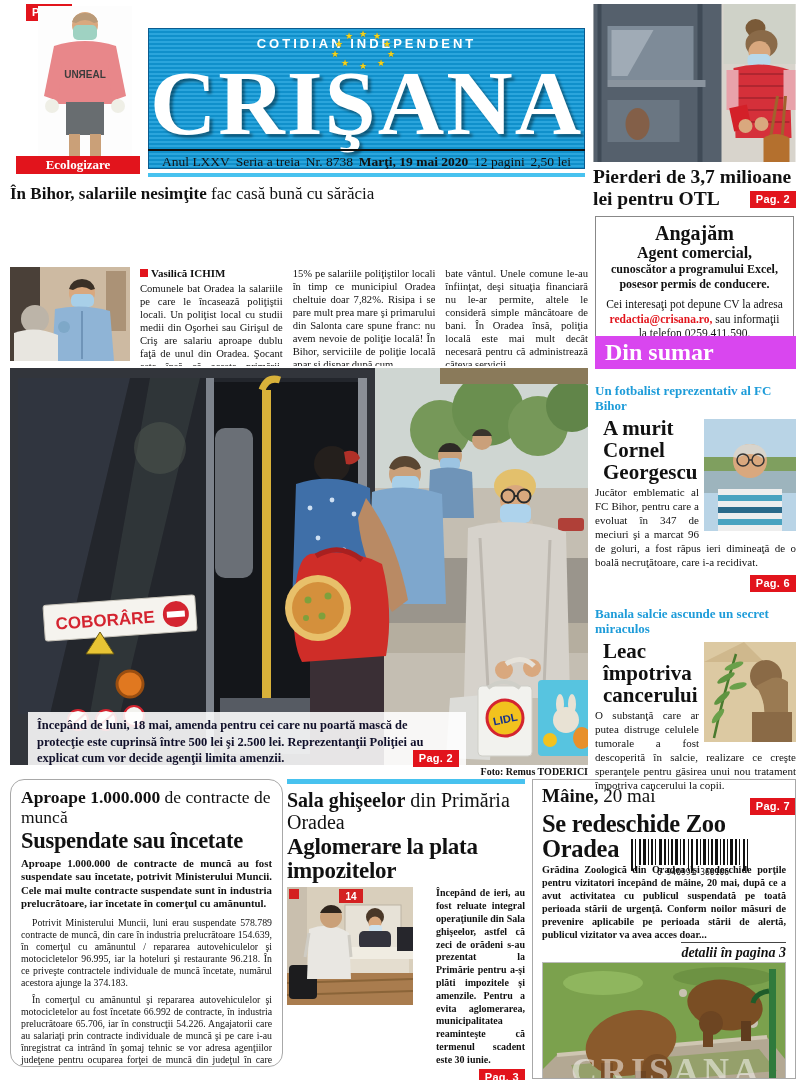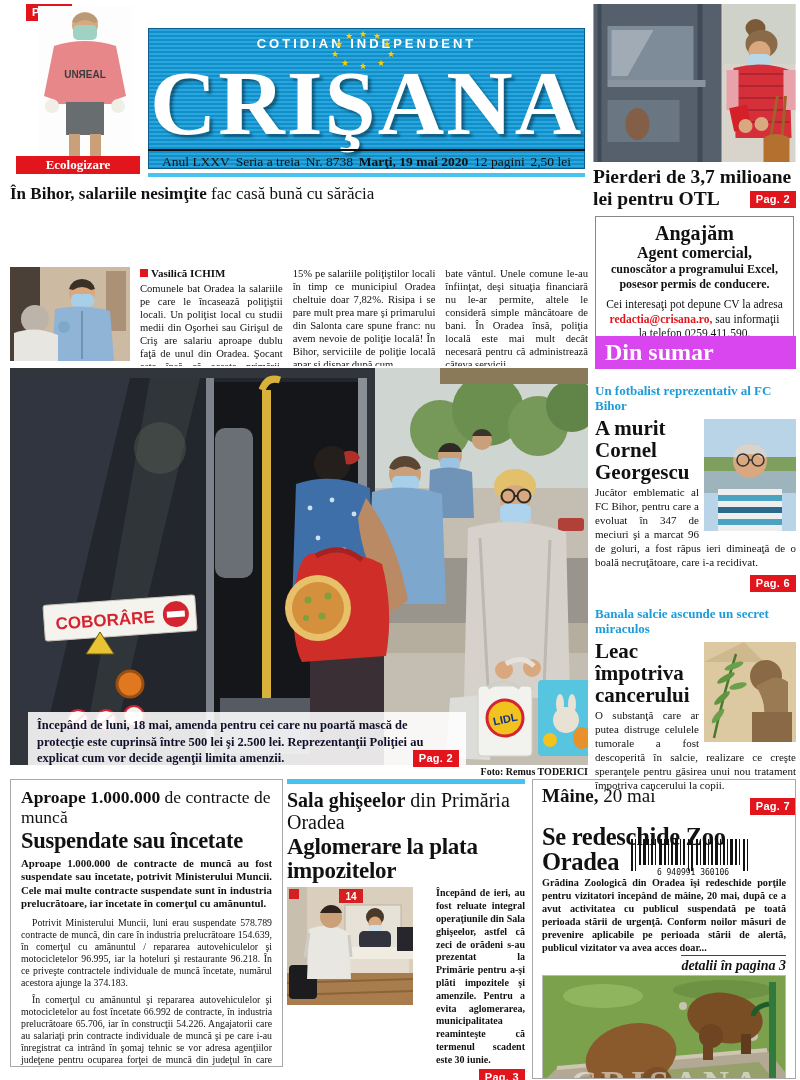--- a/index.html
+++ b/index.html
@@ -42,21 +42,21 @@
   .ad-pos{font-weight:bold;font-size:16px;line-height:1.15;}
   .ad-req{font-weight:bold;font-size:12px;line-height:1.2;}
   .ad-contact{font-size:11.5px;line-height:1.25;margin-top:6px;}
   .ad-email{color:#e2141c;font-weight:bold;}
   .din-sumar{left:595px;top:336px;width:201px;}
   .ds-banner{background:#d946ef;color:#fff;font-weight:bold;font-size:24px;
              line-height:33px;height:33px;padding-left:10px;}
   .ds-item{margin-top:15px;overflow:hidden;}
   .ds-kicker{color:#1e9cd9;font-weight:bold;font-size:13px;line-height:1.15;margin-bottom:3px;}
   .ds-photo{float:right;margin:2px 0 2px 5px;}
-  .ds-head{font-weight:bold;font-size:21px;line-height:1.05;}
+  .ds-head{font-weight:bold;font-size:21px;line-height:1.05;margin-left:8px;}
   .ds-body{font-size:11px;line-height:1.27;margin-top:3px;text-align:justify;}
   .ds-badge-row{text-align:right;margin-top:3px;}
   .barcode-wrap{margin:22px 0 0 30px;}
 
   
   .lead-kicker{left:10px;top:184px;width:578px;font-size:17px;}
   .lead-kicker .b{font-weight:bold;}
   .lead-headline{left:8px;top:201px;width:580px;
                  font-family:"Liberation Sans",sans-serif;font-weight:bold;
                  font-size:55px;line-height:60px;letter-spacing:0;}
@@ -70,42 +70,42 @@
   
   .main-photo{left:10px;top:368px;width:578px;height:397px;}
   .caption{left:28px;top:712px;width:438px;background:rgba(255,255,255,.88);
            padding:5px 9px;box-sizing:border-box;font-weight:bold;font-size:12.5px;
            line-height:1.33;color:#10102a;}
   .caption .pag{position:absolute;right:7px;bottom:5px;}
   .credit{left:10px;top:766px;width:578px;text-align:right;font-weight:bold;font-size:10px;}
 
   
   .box{box-sizing:border-box;border:1px solid #a8a8a8;}
-  .contracts{left:10px;top:779px;width:273px;height:288px;padding:7px 10px;overflow:hidden;}
+  .contracts{left:10px;top:779px;width:273px;height:288px;padding:7px 10px;overflow:hidden;border-radius:14px;}
   .ct-kicker{font-size:17.5px;line-height:1.15;}
   .ct-kicker .b{font-weight:bold;}
   .ct-head{font-weight:bold;font-size:22.5px;line-height:1.05;margin:2px 0 4px;letter-spacing:-.3px;}
   .ct-lead{font-weight:bold;font-size:10.8px;line-height:1.25;text-align:justify;}
   .ct-para{font-size:9.8px;line-height:1.22;text-align:justify;text-indent:11px;margin-top:6px;}
 
   .middle-col{left:287px;top:779px;width:238px;}
   .mc-cyan{height:5px;background:#48c2ef;margin-bottom:5px;}
   .tx-kicker{font-size:20px;line-height:1.1;}
   .tx-kicker .b{font-weight:bold;}
   .tx-head{font-weight:bold;font-size:23px;line-height:1.03;margin:2px 0 5px;letter-spacing:-.3px;}
   .tx-row{display:flex;gap:23px;}
   .tx-photo{flex:0 0 126px;}
   .tx-body{flex:1;font-weight:bold;font-size:10px;line-height:1.28;text-align:justify;}
   .tx-badge{text-align:right;margin-top:2px;}
   .cjapia{margin-top:9px;padding:5px 9px 7px;position:relative;}
 
   .zoo{left:532px;top:779px;width:264px;height:300px;padding:5px 9px;overflow:hidden;}
   .zoo-kicker{font-size:19px;line-height:1.15;}
   .zoo-kicker .b{font-weight:bold;}
-  .zoo-head{font-weight:bold;font-size:24.5px;line-height:1.03;margin:17px 0 3px;letter-spacing:-.3px;}
+  .zoo-head{font-weight:bold;font-size:24.5px;line-height:1.03;margin:4px 0 3px;letter-spacing:-.3px;}
   .zoo-body{font-weight:bold;font-size:10.2px;line-height:1.27;text-align:justify;}
   .zoo-cont{float:right;font-style:italic;font-weight:bold;font-size:14px;
             border-top:1px solid #444;padding-top:1px;}
   .zoo-photo{margin-top:6px;border:1px solid #bbb;}
 </style>
 </head>
 <body>
 
 <div id="canvas">
 

